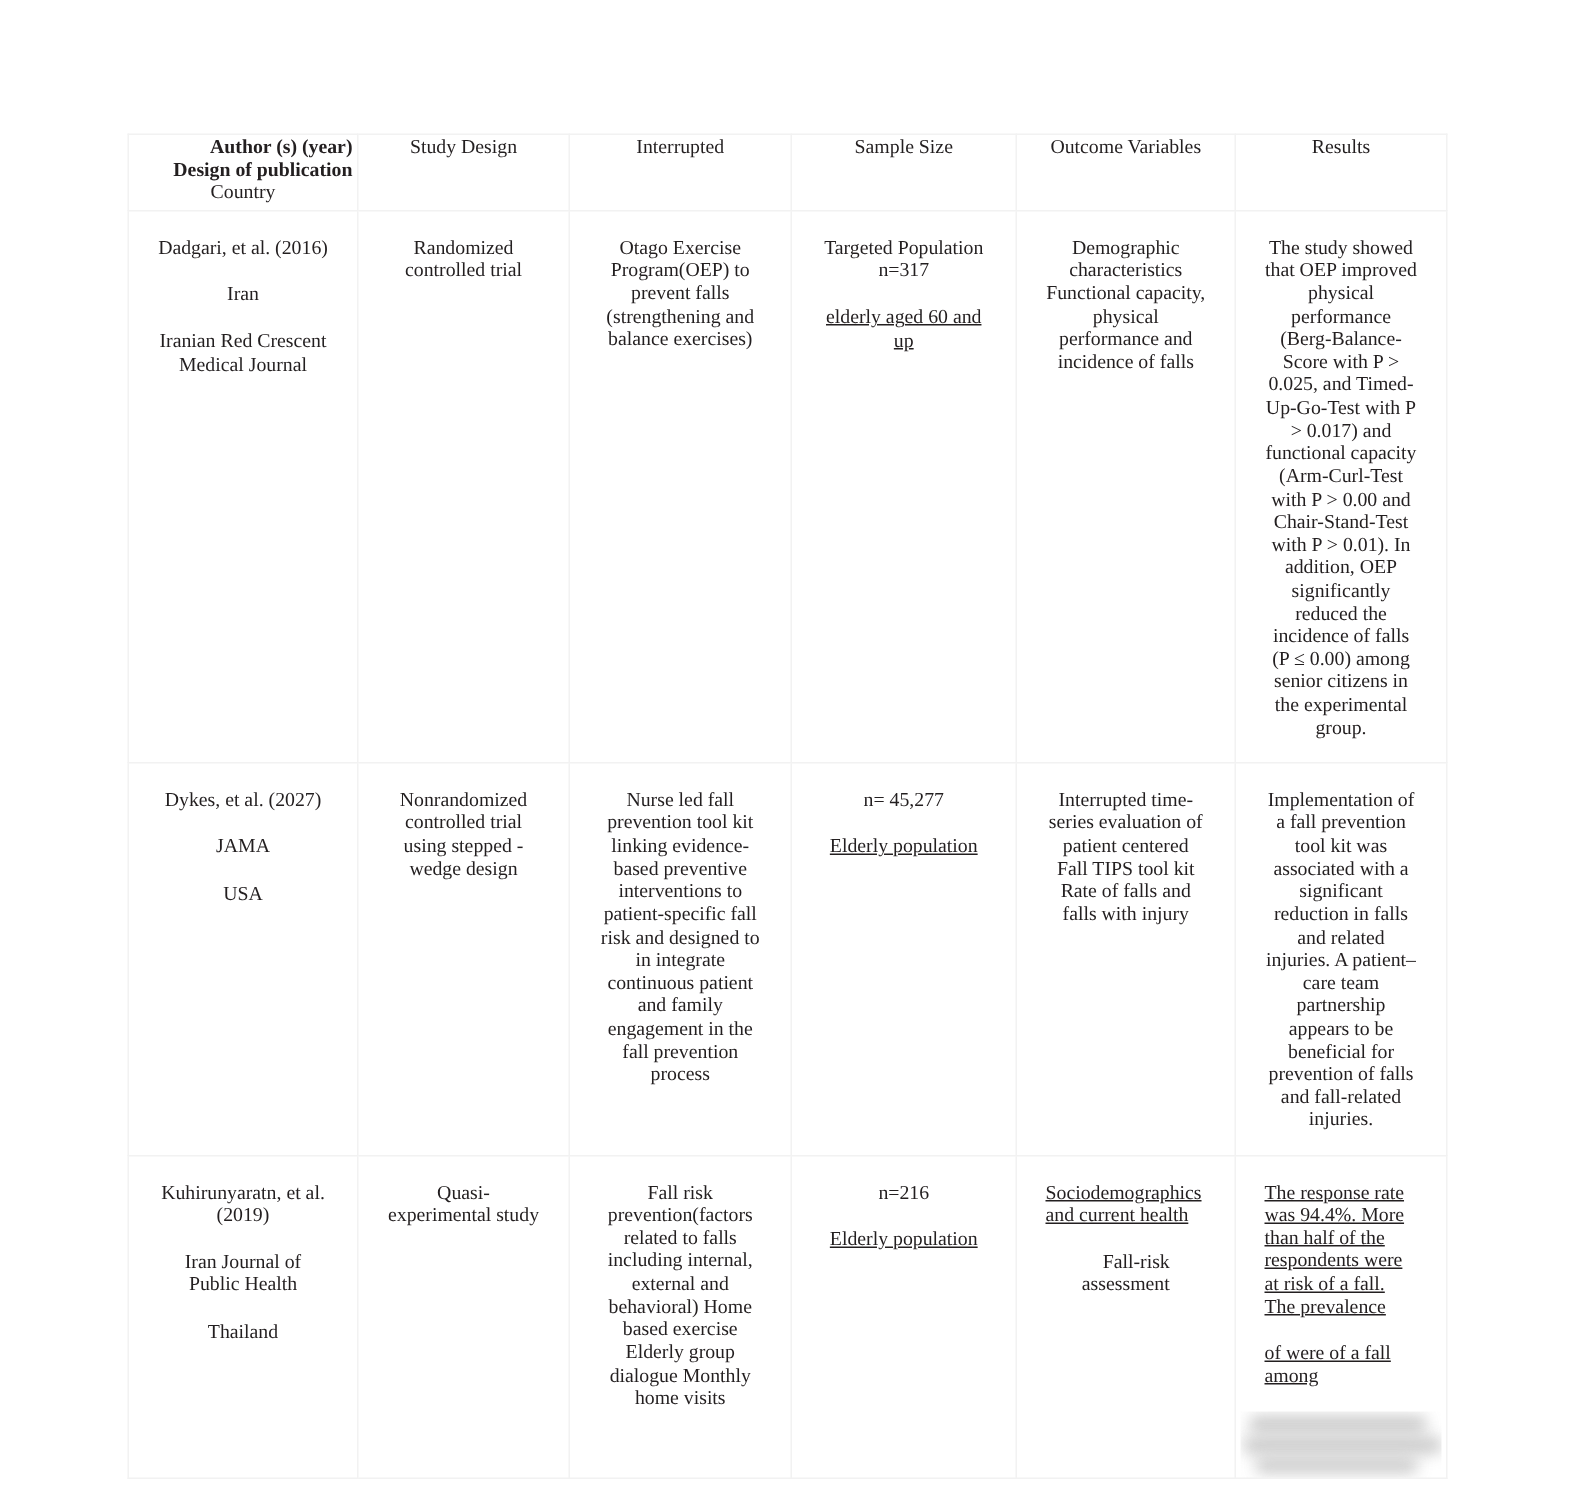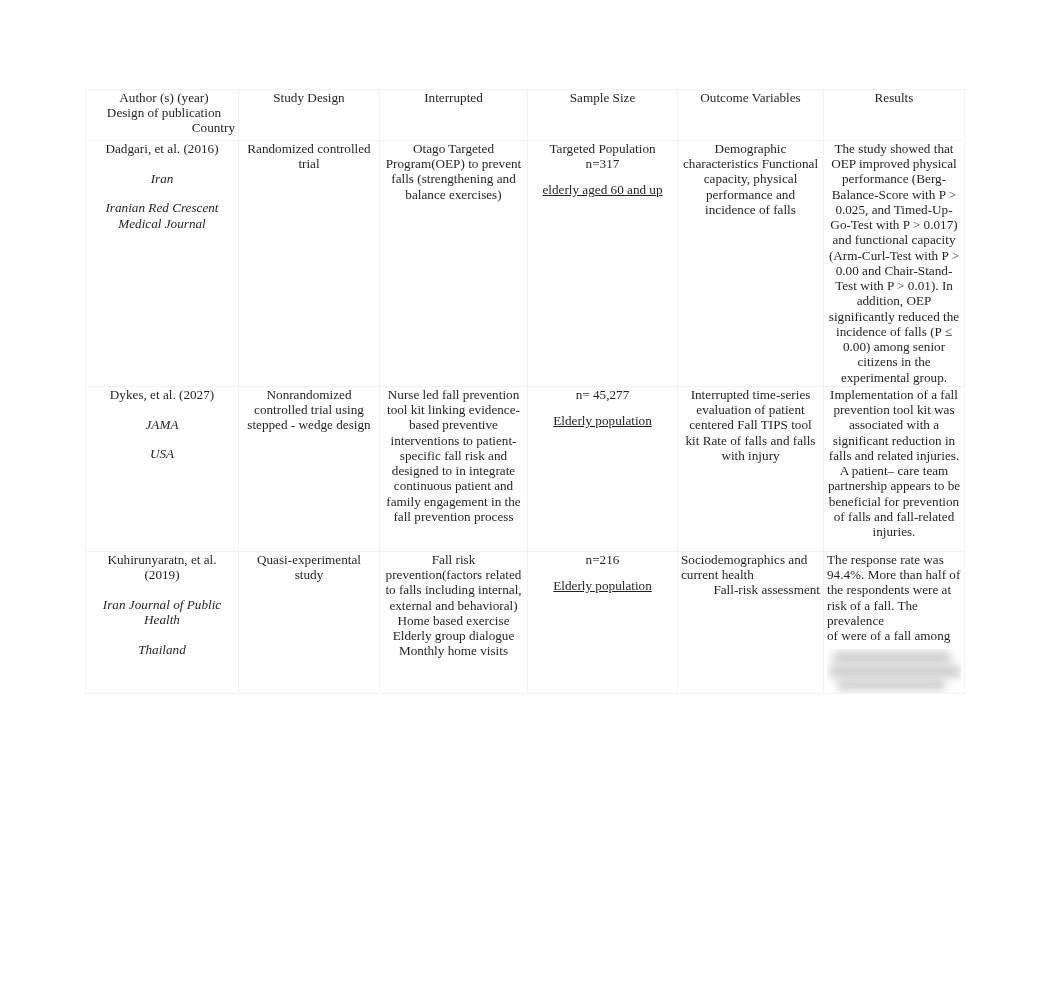--- a/index.html
+++ b/index.html
@@ -59,46 +59,45 @@
     padding-bottom: 0;
     height: 50px;
     border-bottom: 1px solid #f4f4f4;
   }
   .hdr-stack {
     text-align: center;
   }
   .hdr-stack .hl {
     display: block;
     white-space: nowrap;
-    text-align: right;
-  }
-  .hdr-stack .hl-left { text-align: center; padding-left: 4px; }
+  }
+  .hdr-stack .hl-left { text-align: right; padding-left: 4px; font-weight: bold; }
 
   
   .body-cell {
     text-align: center;
     padding-top: 5px;
     padding-bottom: 4px;
   }
   .body-cell p {
-    margin: 0;
+    margin: 16px;
   }
   .body-cell p.gap {
     margin-top: 14.5px;
-    font-style: italic;
   }
   .body-cell p.gap-sm {
     margin-top: 11px;
     text-decoration: underline;
   }
   .cell-left {
     text-align: left;
+    text-decoration: underline;
   }
   .cell-left-ind {
-    text-align: right;
+    text-align: center;
     text-indent: 14px;
   }
 
   
   tr.row-1 td { height: 245px; }
   tr.row-2 td { height: 164px; }
   tr.row-3 td { height: 133px; }
 
   
   .redacted {
@@ -173,21 +172,21 @@
       <tr class="row-1">
         <td class="body-cell">
           <p>Dadgari, et al. (2016)</p>
           <p class="gap">Iran</p>
           <p class="gap">Iranian Red Crescent Medical Journal</p>
         </td>
         <td class="body-cell">
           <p>Randomized controlled trial</p>
         </td>
         <td class="body-cell">
-          <p>Otago Targeted Program(OEP)  to prevent falls (strengthening and balance exercises)</p>
+          <p>Otago Exercise Program(OEP)  to prevent falls (strengthening and balance exercises)</p>
         </td>
         <td class="body-cell">
           <p>Targeted Population n=317</p>
           <p class="gap-sm">elderly aged 60 and up</p>
         </td>
         <td class="body-cell">
           <p>Demographic characteristics Functional capacity, physical performance and incidence of falls</p>
         </td>
         <td class="body-cell">
           <p>The study showed that OEP  improved physical performance (Berg-Balance-Score with P &gt; 0.025, and Timed-Up-Go-Test with P &gt; 0.017) and functional capacity (Arm-Curl-Test with P &gt; 0.00 and Chair-Stand-Test with P &gt; 0.01). In addition, OEP significantly reduced the incidence of falls (P ≤ 0.00) among senior citizens in the experimental group.</p>

